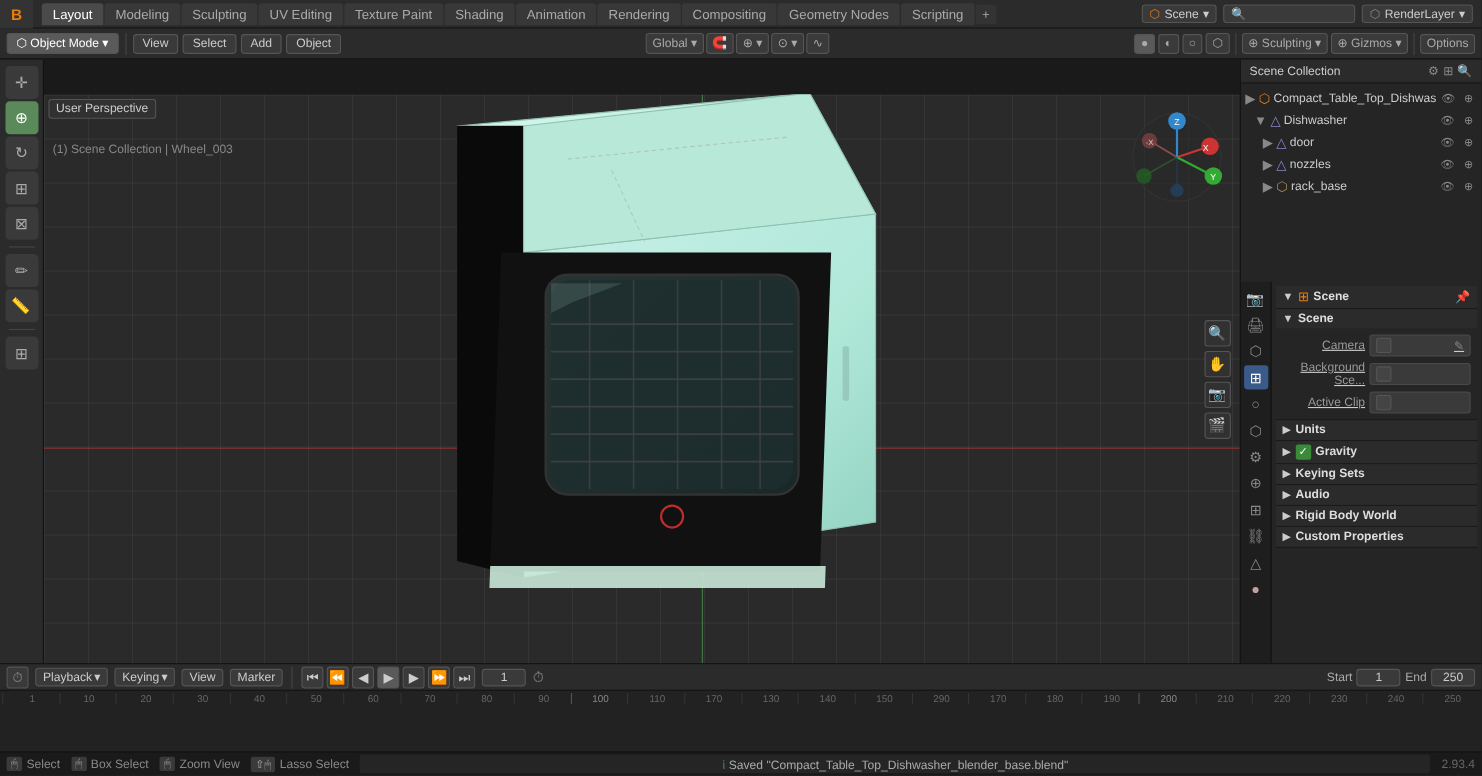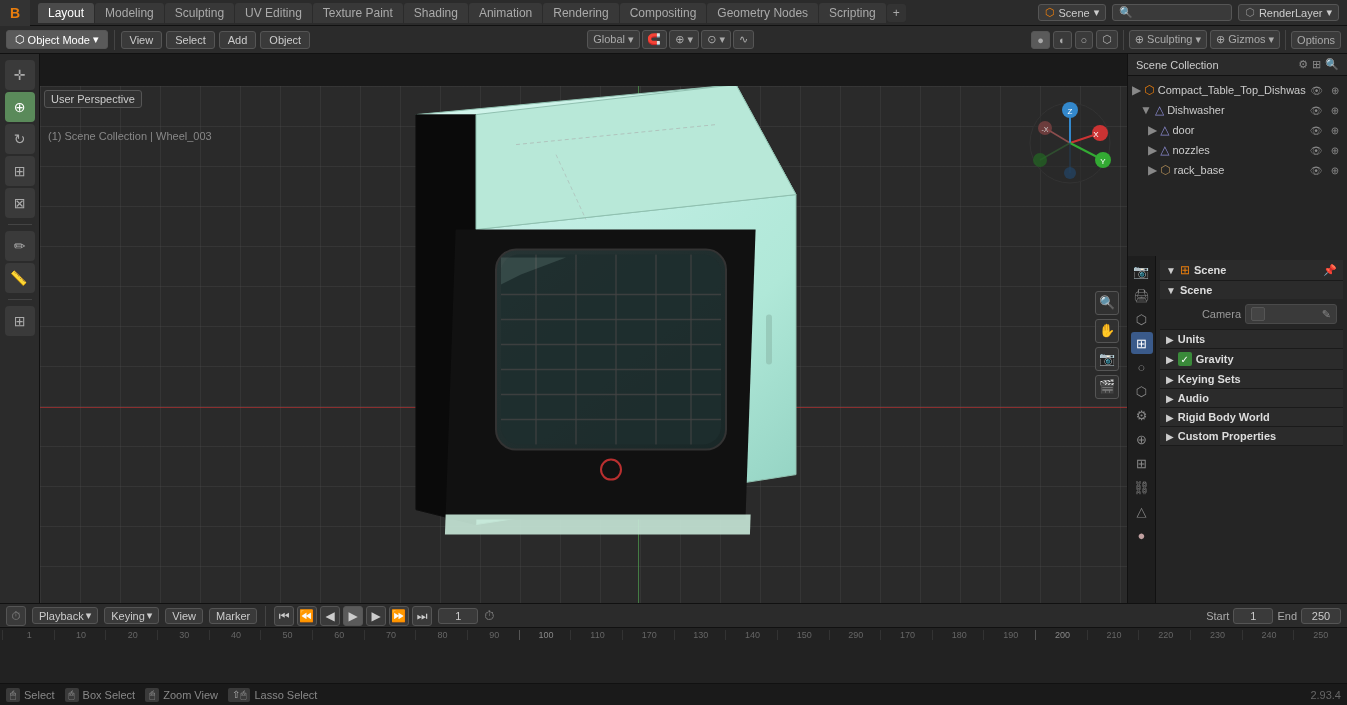--- a/index.html
+++ b/index.html
@@ -587,20 +587,21 @@
     .section-body {
       padding: 3px 6px;
       background: #252525;
     }
 
     .prop-field-row {
       display: flex;
       align-items: center;
       padding: 2px 0;
       gap: 4px;
+      text-decoration: underline;
     }
     .prop-field-label {
       font-size: 11px;
       color: #999;
       width: 75px;
       text-align: right;
       flex-shrink: 0;
     }
     .prop-field-val {
       flex: 1;
@@ -929,20 +930,32 @@
             <div class="section-header">
               <span style="font-size:10px;">▼</span>
               <span class="section-title">Scene</span>
             </div>
             <div class="section-body">
               <div class="prop-field-row">
                 <span class="prop-field-label">Camera</span>
                 <div class="prop-field-val">
                   <span style="width:14px;height:14px;background:#444;border-radius:2px;border:1px solid #555;display:inline-block;"></span>
                   <span style="margin-left:auto;color:#888;">✎</span>
+                </div>
+              </div>
+              <div class="prop-field-row">
+                <span class="prop-field-label">Background Sce...</span>
+                <div class="prop-field-val">
+                  <span style="width:14px;height:14px;background:#444;border-radius:2px;border:1px solid #555;display:inline-block;"></span>
+                </div>
+              </div>
+              <div class="prop-field-row">
+                <span class="prop-field-label">Active Clip</span>
+                <div class="prop-field-val">
+                  <span style="width:14px;height:14px;background:#444;border-radius:2px;border:1px solid #555;display:inline-block;"></span>
                 </div>
               </div>
             </div>
           </div>
 
           <div class="collapsible-section">
             <div class="section-header">
               <span style="font-size:10px;">▶</span>
               <span class="section-title">Units</span>
             </div>
@@ -1076,14 +1089,18 @@
     <span>Box Select</span>
   </div>
   <div class="status-item">
     <span class="status-shortcut">🖱</span>
     <span>Zoom View</span>
   </div>
   <div class="status-item">
     <span class="status-shortcut">⇧🖱</span>
     <span>Lasso Select</span>
   </div>
+  <div class="status-message">
+    <span style="color:#4a8a4a;">ℹ</span>
+    <span>Saved "Compact_Table_Top_Dishwasher_blender_base.blend"</span>
+  </div>
   <div class="status-version">2.93.4</div>
 </div>
 
 </body></html>

